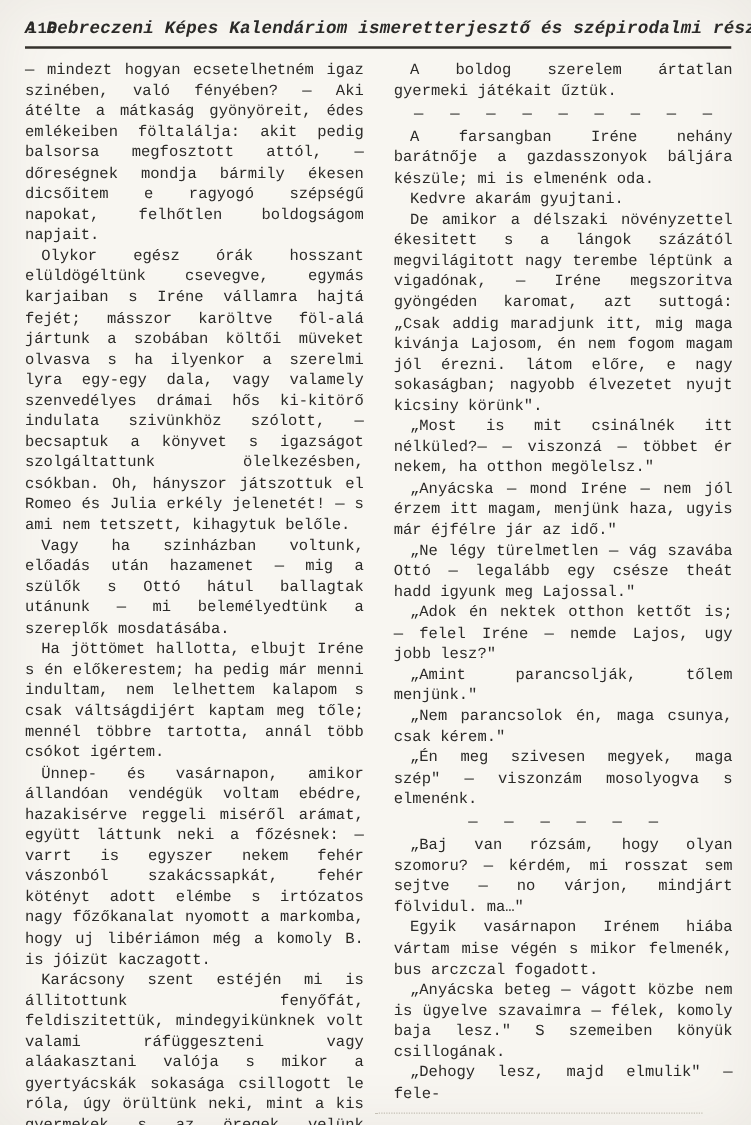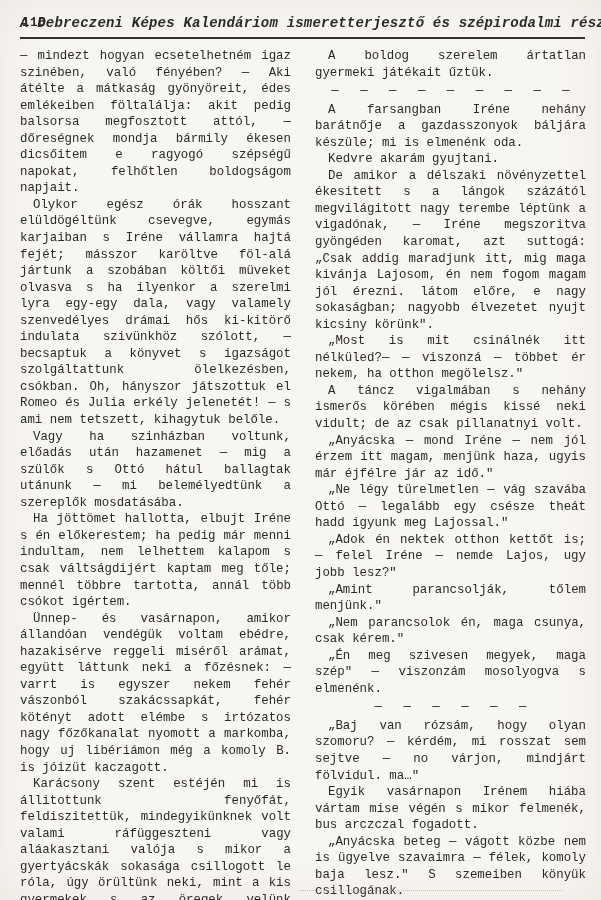--- a/index.html
+++ b/index.html
@@ -71,21 +71,20 @@
         <p class="para indent">Ünnep- és vasárnapon, amikor állandóan vendégük voltam ebédre, hazakisérve reggeli miséről arámat, együtt láttunk neki a főzésnek: — varrt is egyszer nekem fehér vászonból szakácssapkát, fehér kötényt adott elémbe s irtózatos nagy főzőkanalat nyomott a markomba, hogy uj libériámon még a komoly B. is jóizüt kaczagott.</p>
         <p class="para indent">Karácsony szent estéjén mi is állitottunk fenyőfát, feldiszitettük, mindegyikünknek volt valami ráfüggeszteni vagy aláakasztani valója s mikor a gyertyácskák sokasága csillogott le róla, úgy örültünk neki, mint a kis gyermekek s az öregek velünk örvendtek.</p>
       </div>
     <div class="col">
         <p class="para indent">A boldog szerelem ártatlan gyermeki játékait űztük.</p>
         <div class="separator">— — — — — — — — —</div>
         <p class="para indent">A farsangban Iréne nehány barátnője a gazdasszonyok báljára készüle; mi is elmenénk oda.</p>
         <p class="para indent">Kedvre akarám gyujtani.</p>
         <p class="para indent">De amikor a délszaki növényzettel ékesitett s a lángok százától megvilágitott nagy terembe léptünk a vigadónak, — Iréne megszoritva gyöngéden karomat, azt suttogá: „Csak addig maradjunk itt, mig maga kivánja Lajosom, én nem fogom magam jól érezni. látom előre, e nagy sokaságban; nagyobb élvezetet nyujt kicsiny körünk".</p>
         <p class="para indent">„Most is mit csinálnék itt nélküled?— — viszonzá — többet ér nekem, ha otthon megölelsz."</p>
-        <p class="para indent">A táncz vigalmában s nehány ismerős körében mégis kissé neki vidult; de az csak pillanatnyi volt.</p>
         <p class="para indent">„Anyácska — mond Iréne — nem jól érzem itt magam, menjünk haza, ugyis már éjfélre jár az idő."</p>
         <p class="para indent">„Ne légy türelmetlen — vág szavába Ottó — legalább egy csésze theát hadd igyunk meg Lajossal."</p>
         <p class="para indent">„Adok én nektek otthon kettőt is; — felel Iréne — nemde Lajos, ugy jobb lesz?"</p>
         <p class="para indent">„Amint parancsolják, tőlem menjünk."</p>
         <p class="para indent">„Nem parancsolok én, maga csunya, csak kérem."</p>
         <p class="para indent">„Én meg szivesen megyek, maga szép" — viszonzám mosolyogva s elmenénk.</p>
         <div class="separator">— — — — — —</div>
         <p class="para indent">„Baj van rózsám, hogy olyan szomoru? — kérdém, mi rosszat sem sejtve — no várjon, mindjárt fölvidul. ma…"</p>
         <p class="para indent">Egyik vasárnapon Irénem hiába vártam mise végén s mikor felmenék, bus arczczal fogadott.</p>
         <p class="para indent">„Anyácska beteg — vágott közbe nem is ügyelve szavaimra — félek, komoly baja lesz." S szemeiben könyük csillogának.</p>

